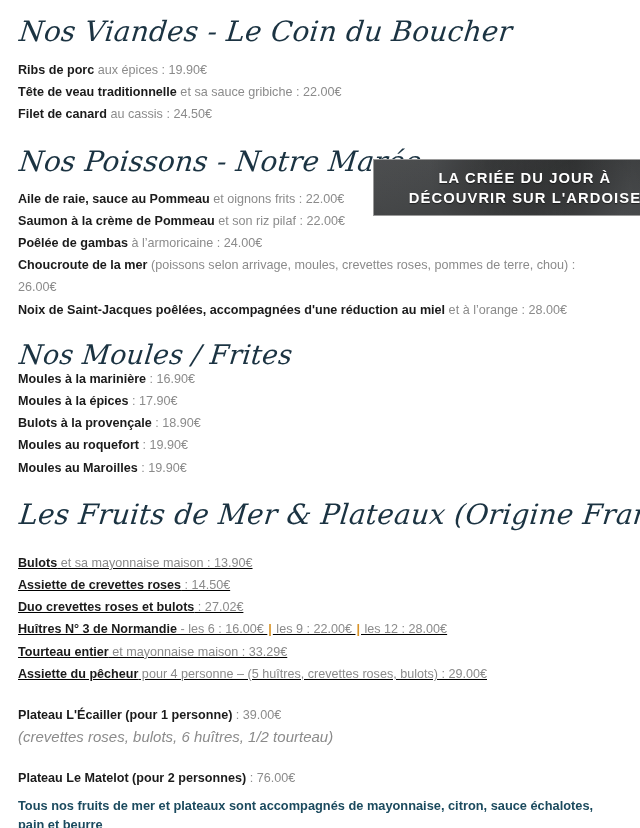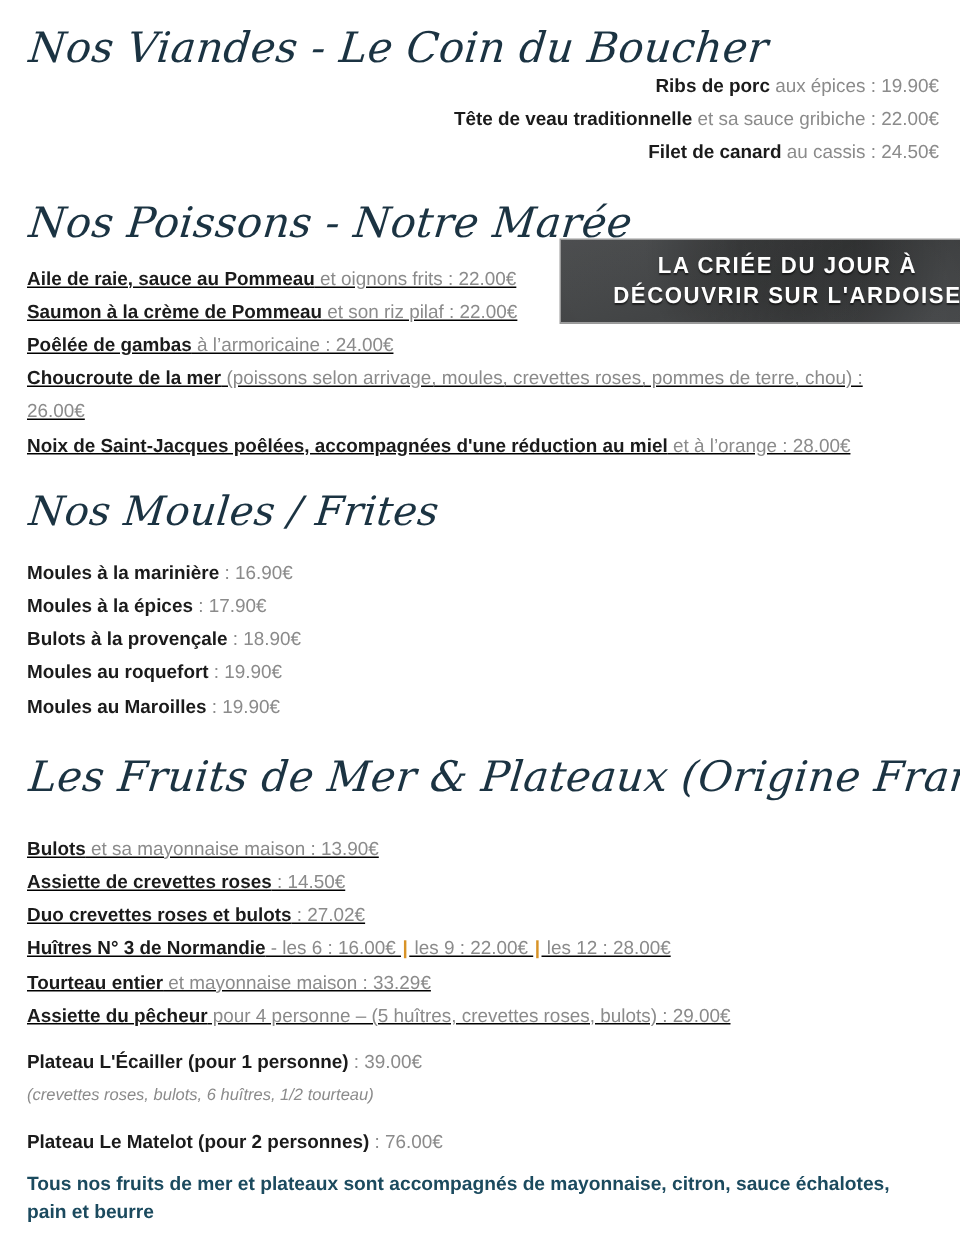--- a/index.html
+++ b/index.html
@@ -33,30 +33,30 @@
   .item{
     font-size:12.6px;
     color:#8b8b8b;
     line-height:22.2px;
     margin:0;
   }
   .item b{color:#1b1b1b;font-weight:700;}
   .item .price{color:#8b8b8b;}
   .sep{color:#d89327;font-weight:700;padding:0 1px;}
   .note{
-    font-size:11px;color:#8b8b8b;font-style:italic;
+    font-size:15px;color:#8b8b8b;font-style:italic;
     line-height:22.2px;
   }
 
-  #list-viandes{text-align:right;}
-  #list-poissons{margin-top:12px;text-decoration:underline;}
-  #list-moules{margin-top:16px;}
+  #list-viandes{margin-top:13px;}
+  #list-poissons{margin-top:12px;}
+  #list-moules{margin-top:0;}
   #list-fruits{margin-top:23px;text-decoration:underline;}
 
-  .plateau{margin-top:9px;}
+  .plateau{margin-top:19px;}
 
   
   .banner{
     position:absolute;left:373px;top:159px;width:304px;height:57px;
     background:
       radial-gradient(circle at 18% 28%, rgba(255,255,255,.07) 0 22%, rgba(0,0,0,0) 60%),
       radial-gradient(circle at 72% 72%, rgba(255,255,255,.05) 0 18%, rgba(0,0,0,0) 55%),
       radial-gradient(circle at 52% 12%, rgba(0,0,0,.30) 0 24%, rgba(0,0,0,0) 62%),
       linear-gradient(160deg,#3f4143 0%,#343637 45%,#404244 100%);
     border:1px solid #9a9a9a;

